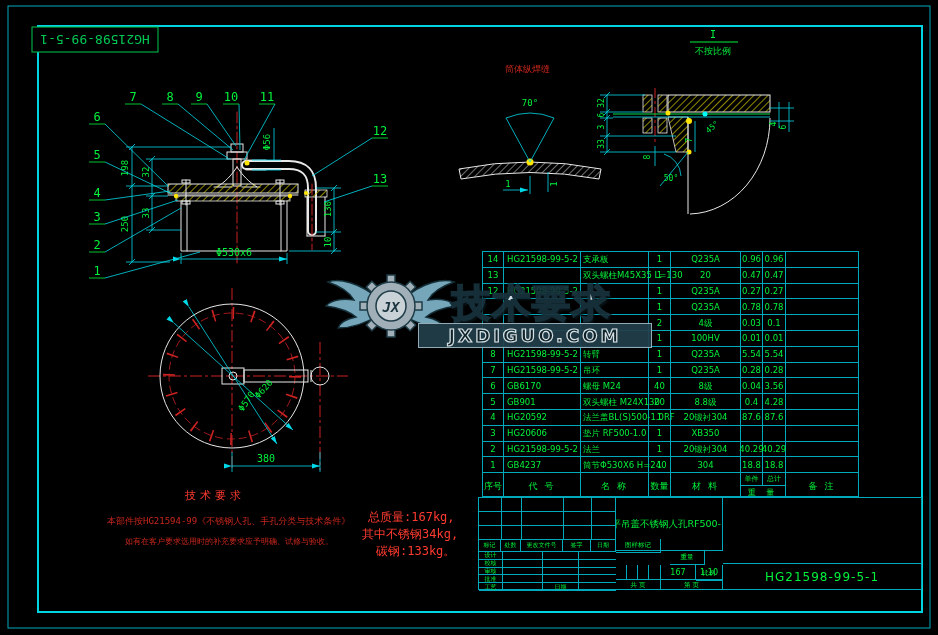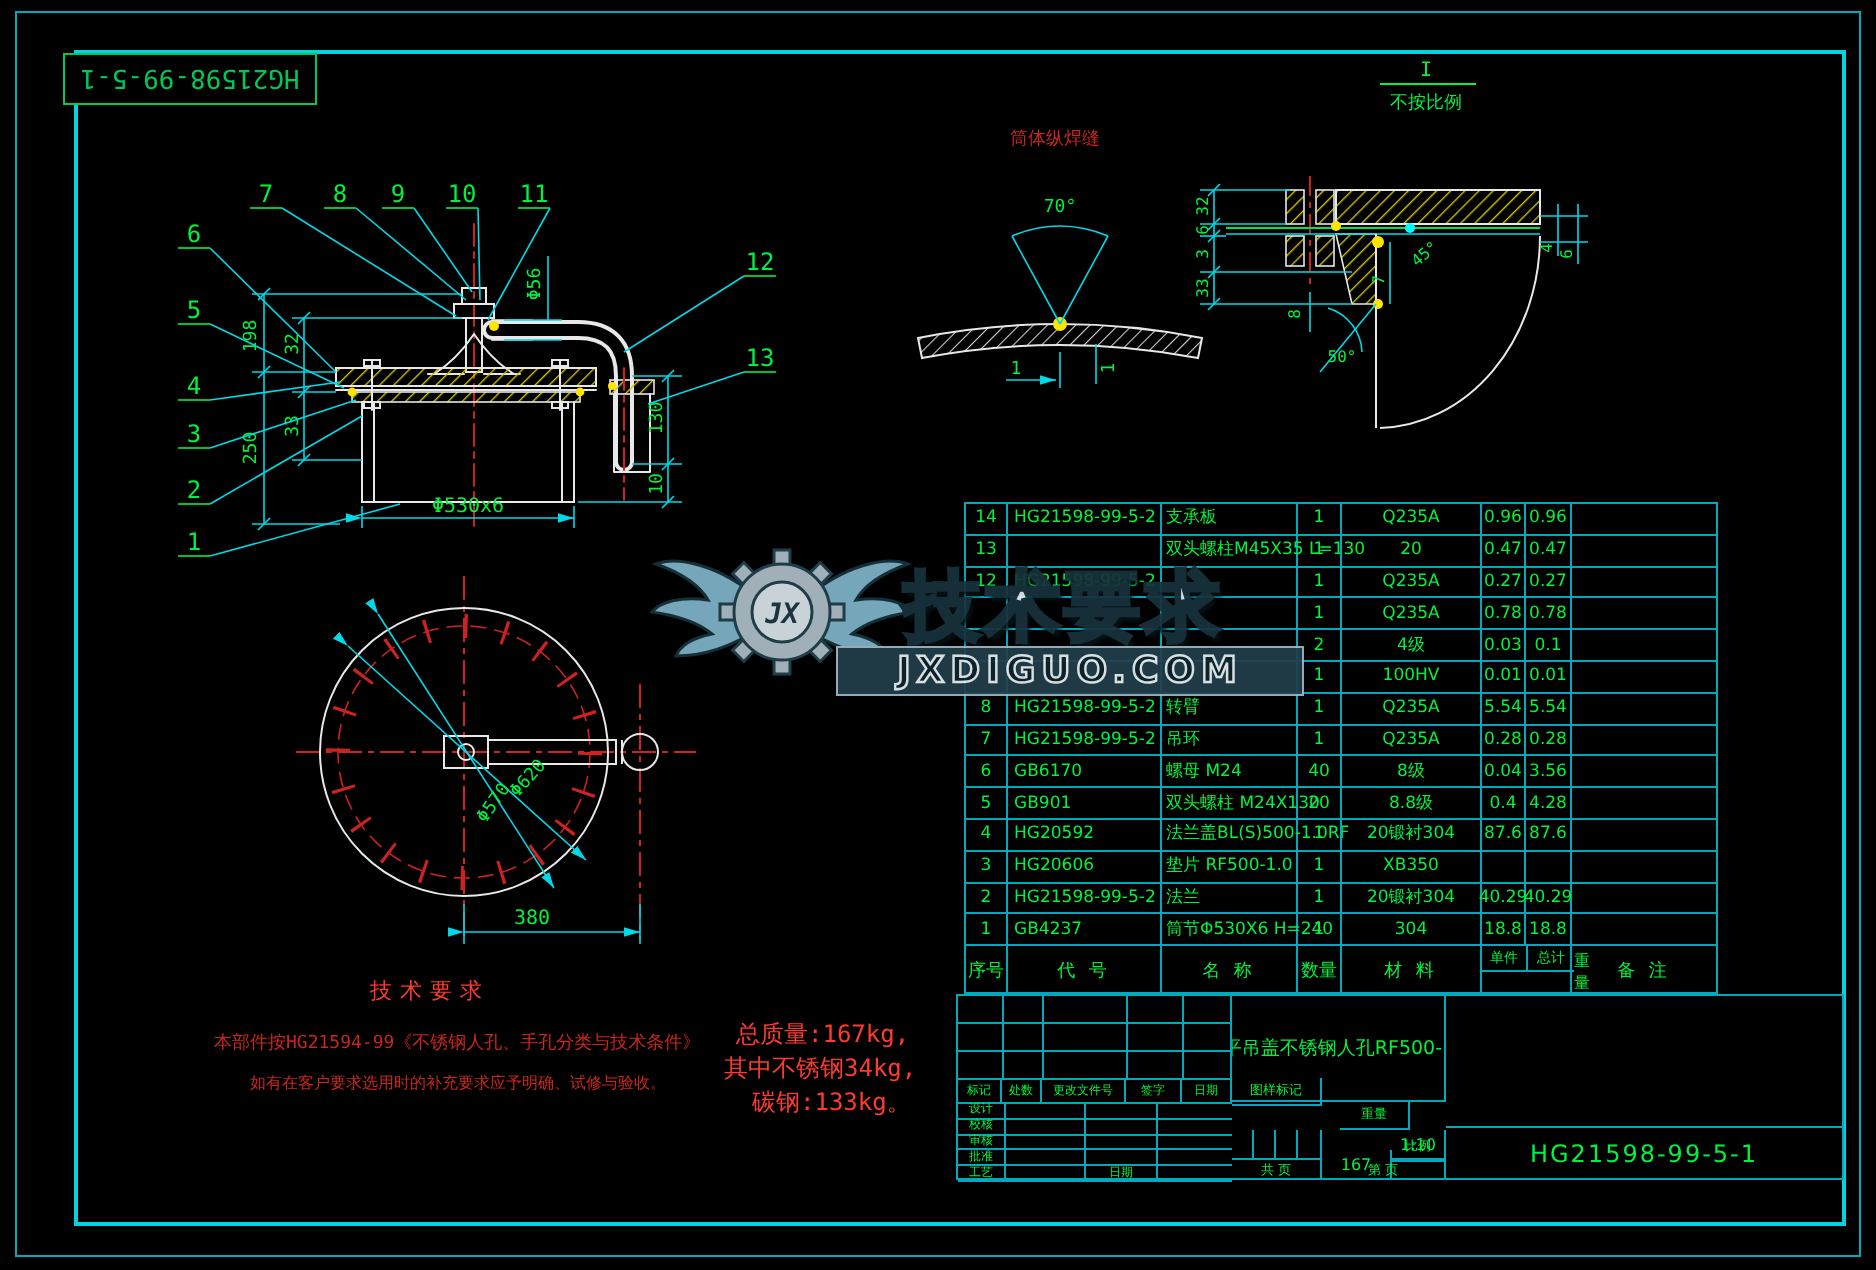--- a/index.html
+++ b/index.html
@@ -25,21 +25,21 @@
           border:1px solid var(--tl);box-sizing:border-box;z-index:2}
   .prow{display:flex;height:14.8px;border-bottom:1px solid var(--tl);box-sizing:content-box}
   .pc{box-sizing:border-box;border-right:1px solid var(--tl);color:var(--gr);
       font-size:8.5px;line-height:14px;display:flex;align-items:center;justify-content:center;
       white-space:nowrap;overflow:visible}
   .c1{width:21px}.c2{width:77px;justify-content:flex-start;padding-left:3px}
   .c3{width:68px;justify-content:flex-start;padding-left:2px}
   .c4{width:22px}.c5{width:70px}.c6{width:22px}.c7{width:23px}.c8{width:72px;border-right:none}
   .phead{display:flex;height:25px}
   .ph{font-size:9px;letter-spacing:2px}
-  .wcol{width:45px;box-sizing:border-box;border-right:1px solid var(--tl);display:flex;flex-direction:row}
+  .wcol{width:45px;box-sizing:border-box;border-right:1px solid var(--tl);display:flex;flex-direction:column}
   .wtop{display:flex;height:12px;border-bottom:1px solid var(--tl)}
   .wtop div{width:22px;border-right:1px solid var(--tl);color:var(--gr);font-size:7px;
             display:flex;align-items:center;justify-content:center}
   .wtop div:last-child{width:23px;border-right:none}
   .wbot{flex:1;color:var(--gr);font-size:8px;letter-spacing:4px;display:flex;align-items:center;justify-content:center}
 
   
   .tblock{position:absolute;left:478px;top:497px;width:444px;height:93px;
           border:1px solid var(--tl);box-sizing:border-box;z-index:2;color:var(--gr)}
   .tb{position:absolute;box-sizing:border-box;border-right:1px solid var(--tl);
@@ -522,21 +522,21 @@
     </div>
 
     <div class="tb" style="left:137px;top:0;width:107px;height:53px;font-size:9.5px;transform-origin:center;letter-spacing:0">水平吊盖不锈钢人孔RF500-1.0</div>
     <div class="tb" style="left:137px;top:41px;width:45px;height:14px;font-size:6.5px">图样标记</div>
     <div class="tb" style="left:191px;top:53px;width:35px;height:14px;font-size:6.5px">重量</div>
     <div class="tb" style="left:217px;top:69px;width:27px;height:14px;font-size:6.5px">比例</div>
     <div class="tb" style="left:137px;top:67px;width:11px;height:15px"></div>
     <div class="tb" style="left:148px;top:67px;width:11px;height:15px"></div>
     <div class="tb" style="left:159px;top:67px;width:11px;height:15px"></div>
     <div class="tb" style="left:170px;top:67px;width:12px;height:15px"></div>
-    <div class="tb" style="left:182px;top:77px;width:35px;height:15px;font-size:8px">167</div>
+    <div class="tb" style="left:182px;top:67px;width:35px;height:15px;font-size:8px">167</div>
     <div class="tb" style="left:217px;top:67px;width:27px;height:15px;font-size:8px">1:10</div>
     <div class="tb" style="left:137px;top:82px;width:45px;height:10px;font-size:6.5px;border-bottom:none">共  页</div>
     <div class="tb" style="left:182px;top:82px;width:62px;height:10px;font-size:6.5px;border-bottom:none">第  页</div>
 
     <div class="tb" style="left:244px;top:36px;width:198px;height:30px;border-right:none"></div>
     <div class="tb" style="left:244px;top:66px;width:198px;height:26px;font-size:12px;letter-spacing:1px;border-right:none;border-bottom:none">HG21598-99-5-1</div>
   </div>
 
   <div class="abs" style="left:0;top:0;z-index:3;opacity:.93">
     <svg class="abs" style="left:320px;top:260px" width="142" height="92" viewBox="0 0 142 92">

